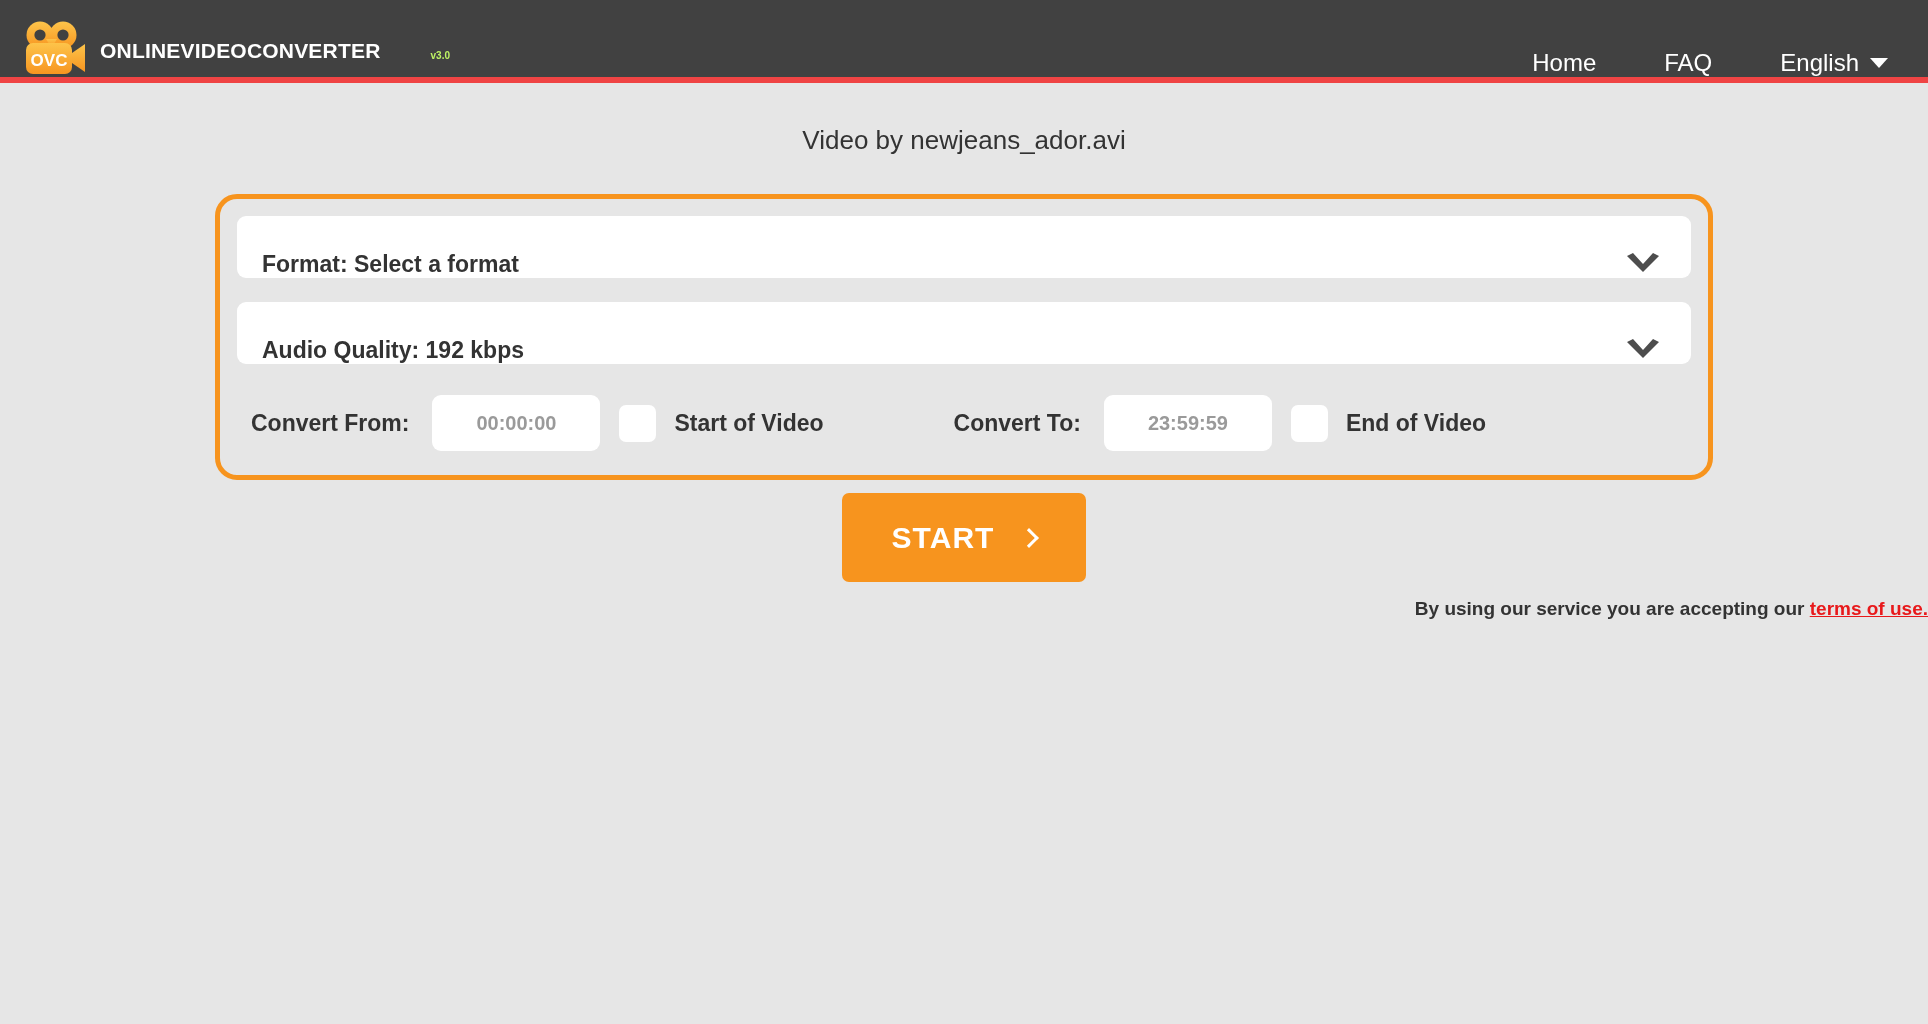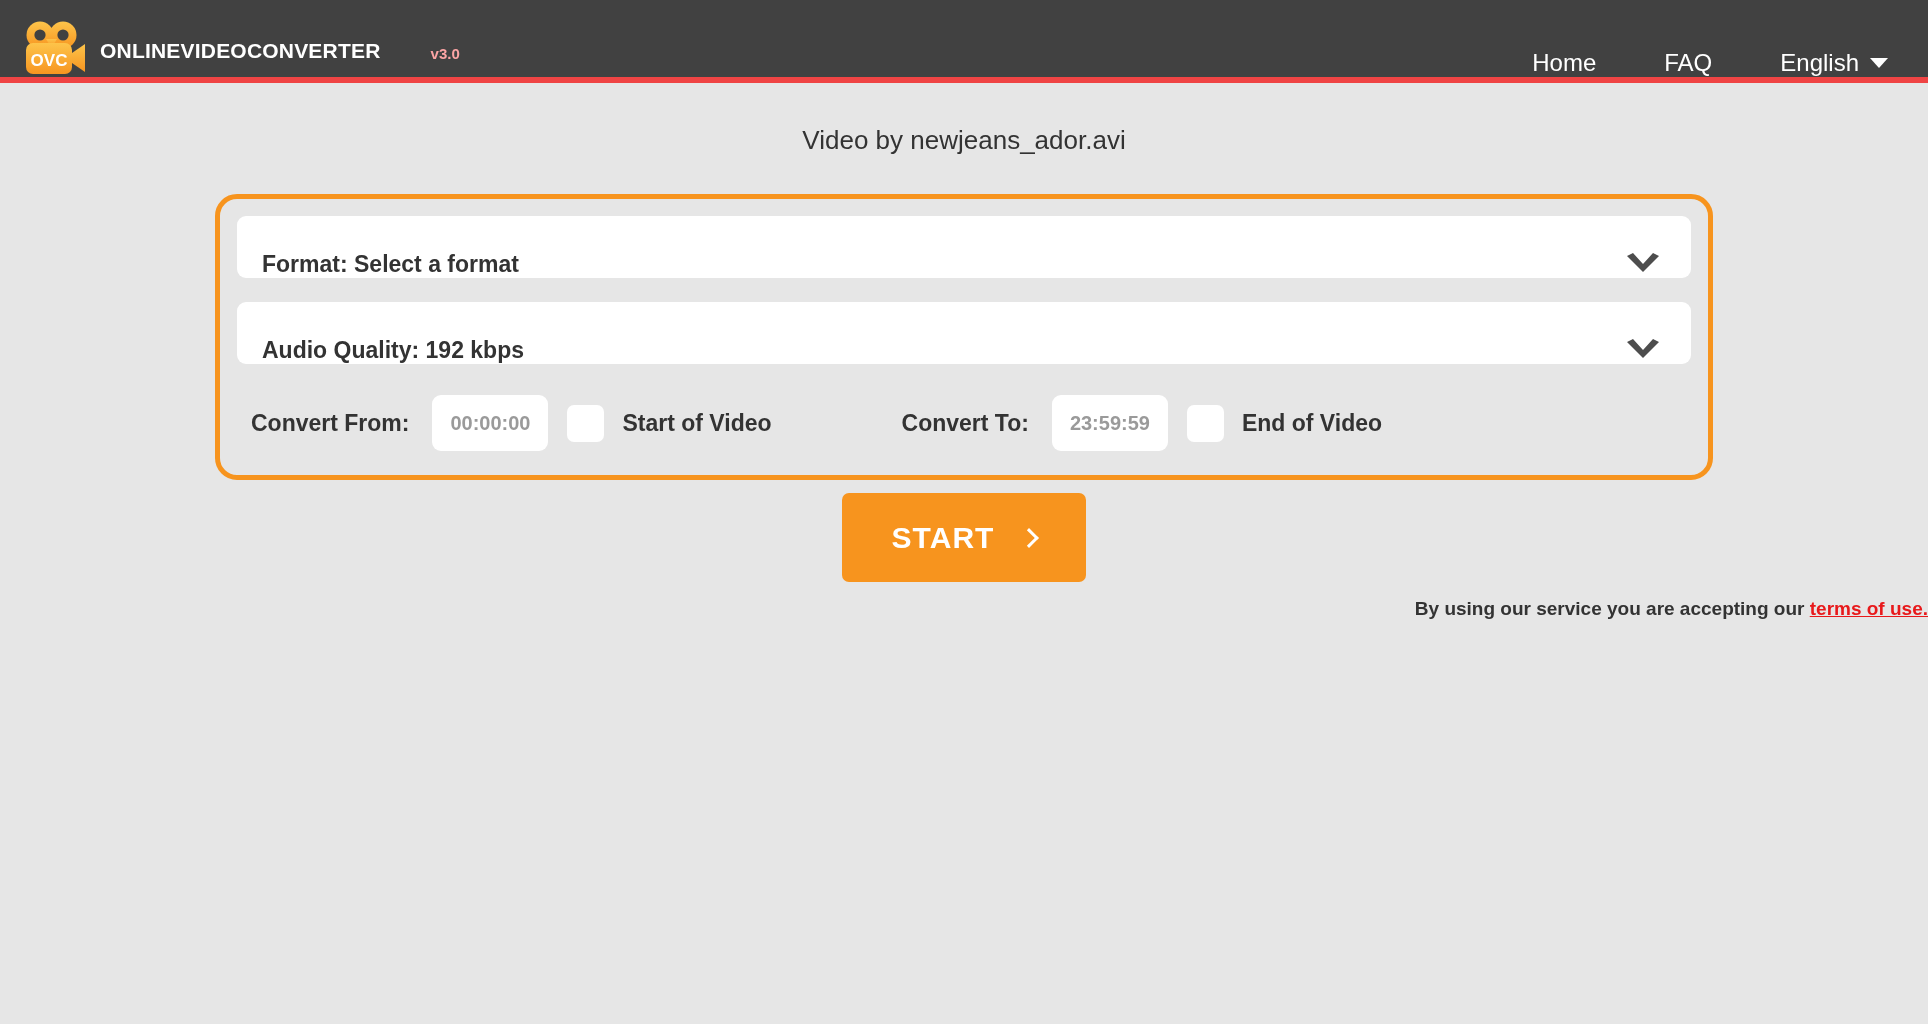--- a/index.html
+++ b/index.html
@@ -50,23 +50,23 @@
   .wordmark .wm {
     color: #ffffff;
     font-weight: bold;
     font-size: 30px;
     letter-spacing: .2px;
     font-variant: small-caps;
     text-transform: lowercase;
   }
   .wordmark .wm::first-letter { font-size: 30px; }
   .version {
-    color: #fca5a5;
-    font-weight: bold;
-    font-size: 15px;
+    color: #bef264;
+    font-weight: bold;
+    font-size: 10px;
     margin-left: 2px;
     position: relative;
     top: -2px;
   }
 
   .nav {
     margin-left: auto;
     display: flex;
     align-items: center;
     padding-right: 40px;
@@ -143,21 +143,21 @@
     padding: 6px 0 10px 14px;
     height: 74px;
   }
   .range-label {
     font-size: 23px;
     font-weight: bold;
     color: #333333;
     white-space: nowrap;
   }
   .time-input {
-    width: 116px;
+    width: 168px;
     height: 56px;
     border: none;
     outline: none;
     background: #ffffff;
     border-radius: 9px;
     margin-left: 23px;
     text-align: center;
     font-family: "Liberation Sans", sans-serif;
     font-size: 20px;
     font-weight: normal;

